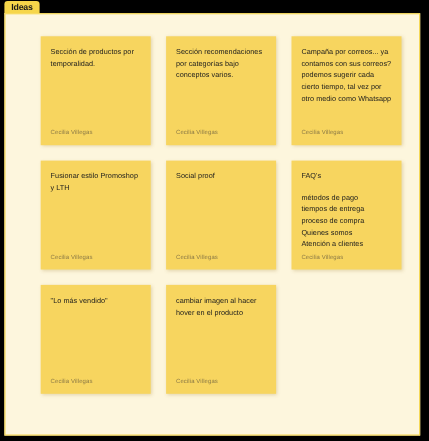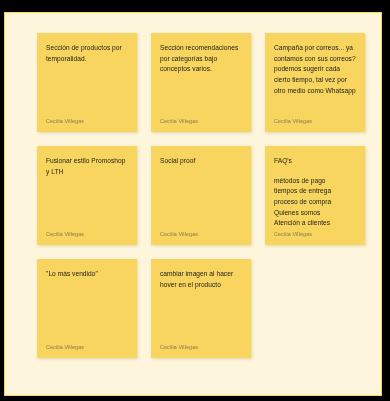--- a/index.html
+++ b/index.html
@@ -112,20 +112,25 @@
     color: #8C7A46;
     letter-spacing: 0.1px;
     line-height: 1;
   }
 </style>
 </head>
 <body>
 
 <div id="app">
 
+  <div class="tab-strip">
+    <div class="tab">
+      <span class="tab-label">Ideas</span>
+    </div>
+  </div>
 
   <div class="board">
     <div class="grid">
 
       <div class="card">
         <div class="card-body">Sección de productos por temporalidad.</div>
         <div class="card-author">Cecilia Villegas</div>
       </div>
 
       <div class="card">

